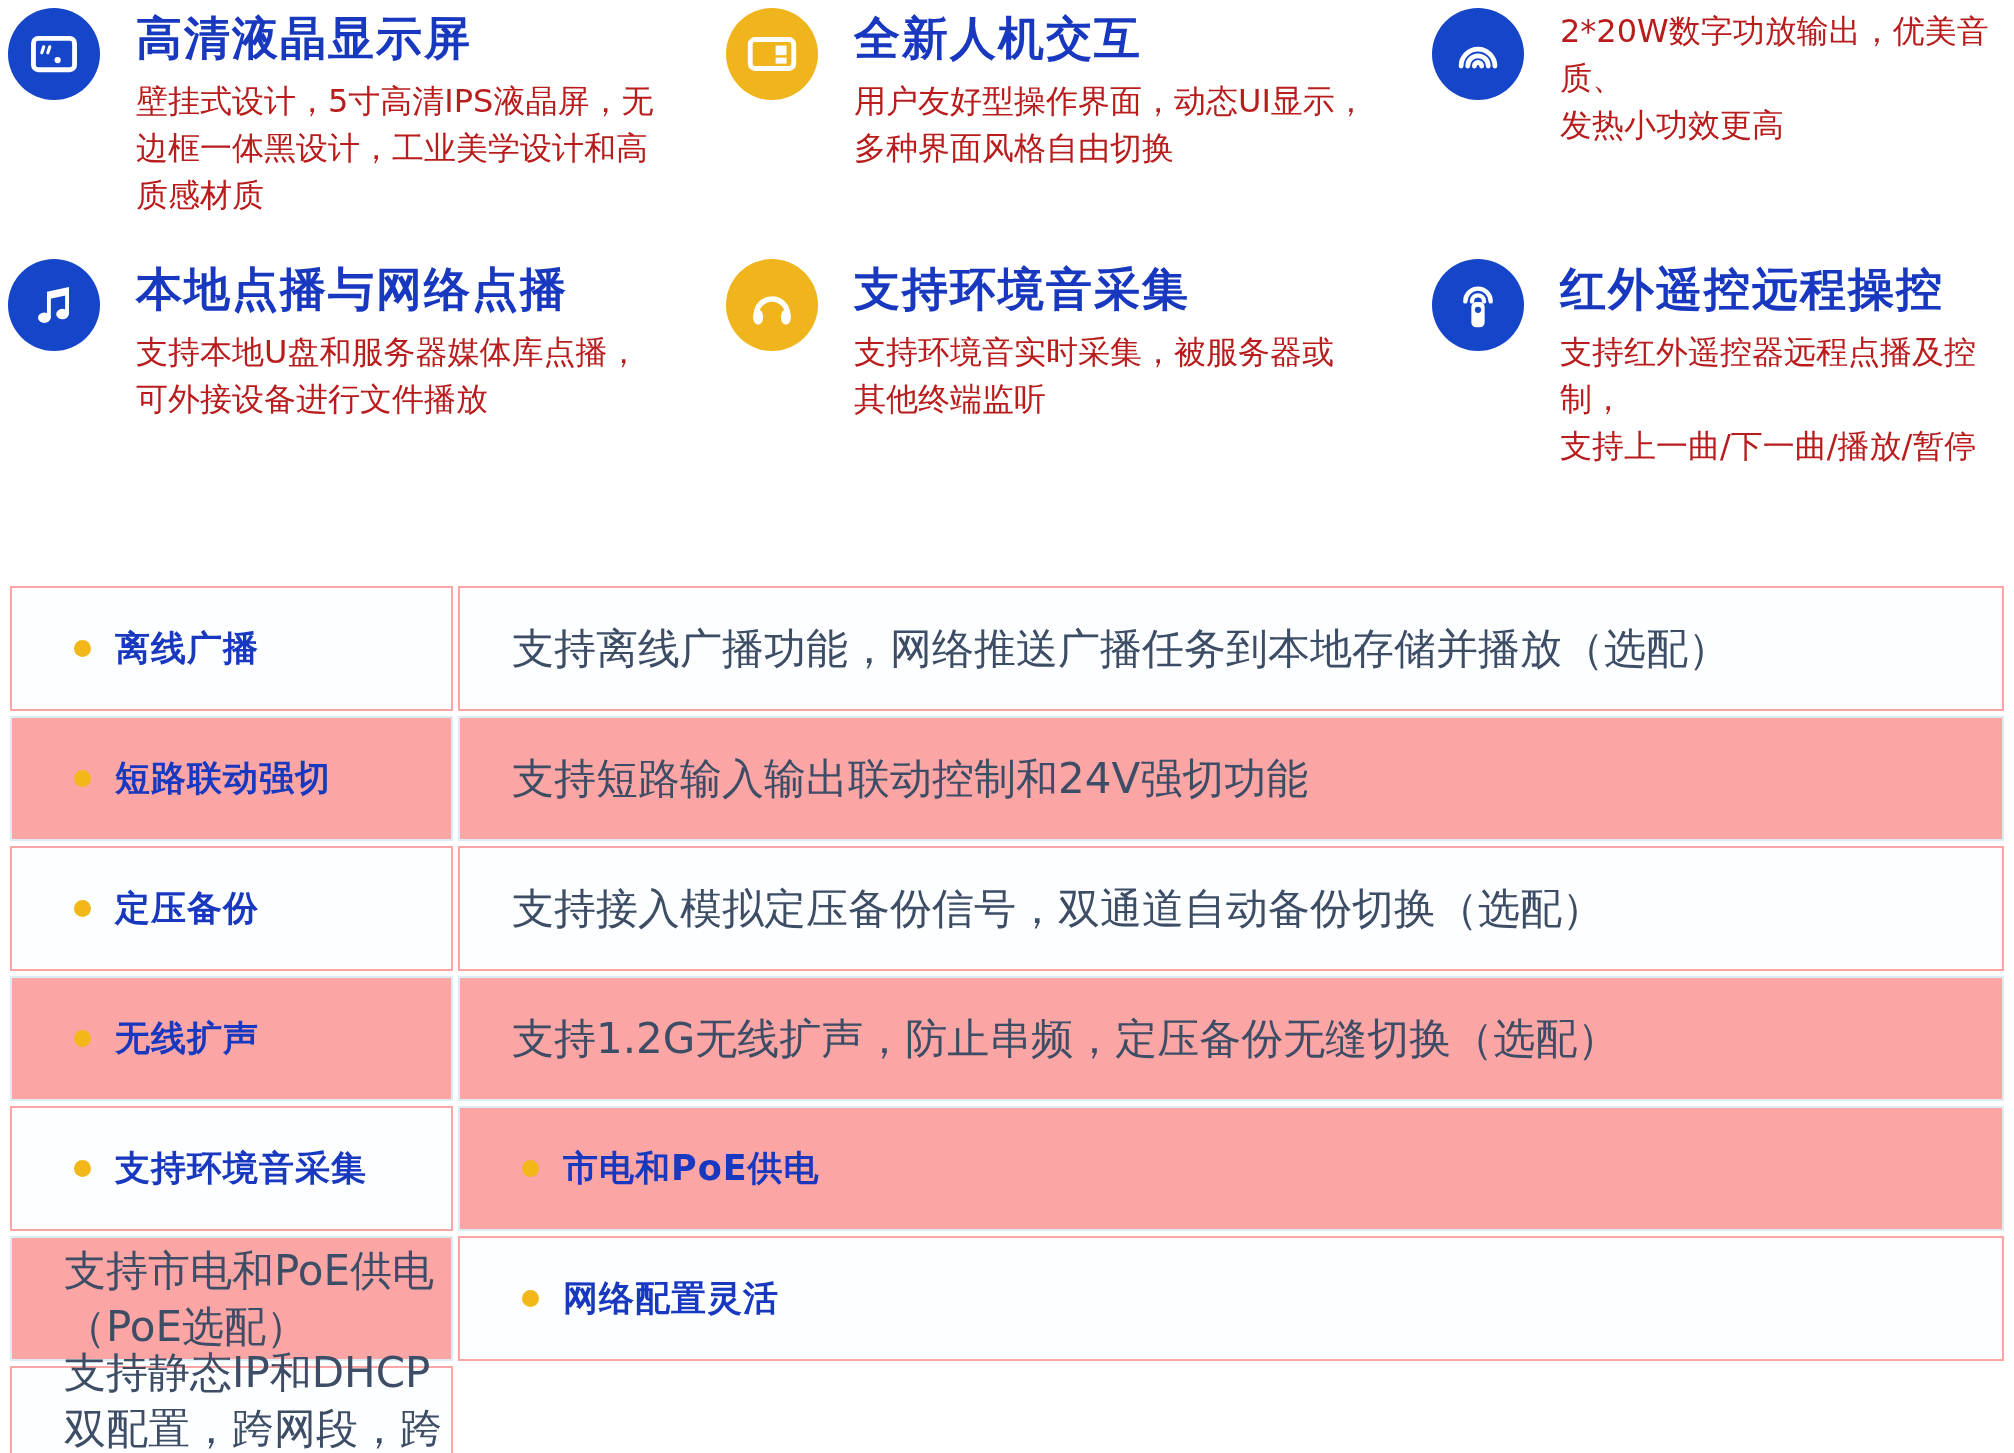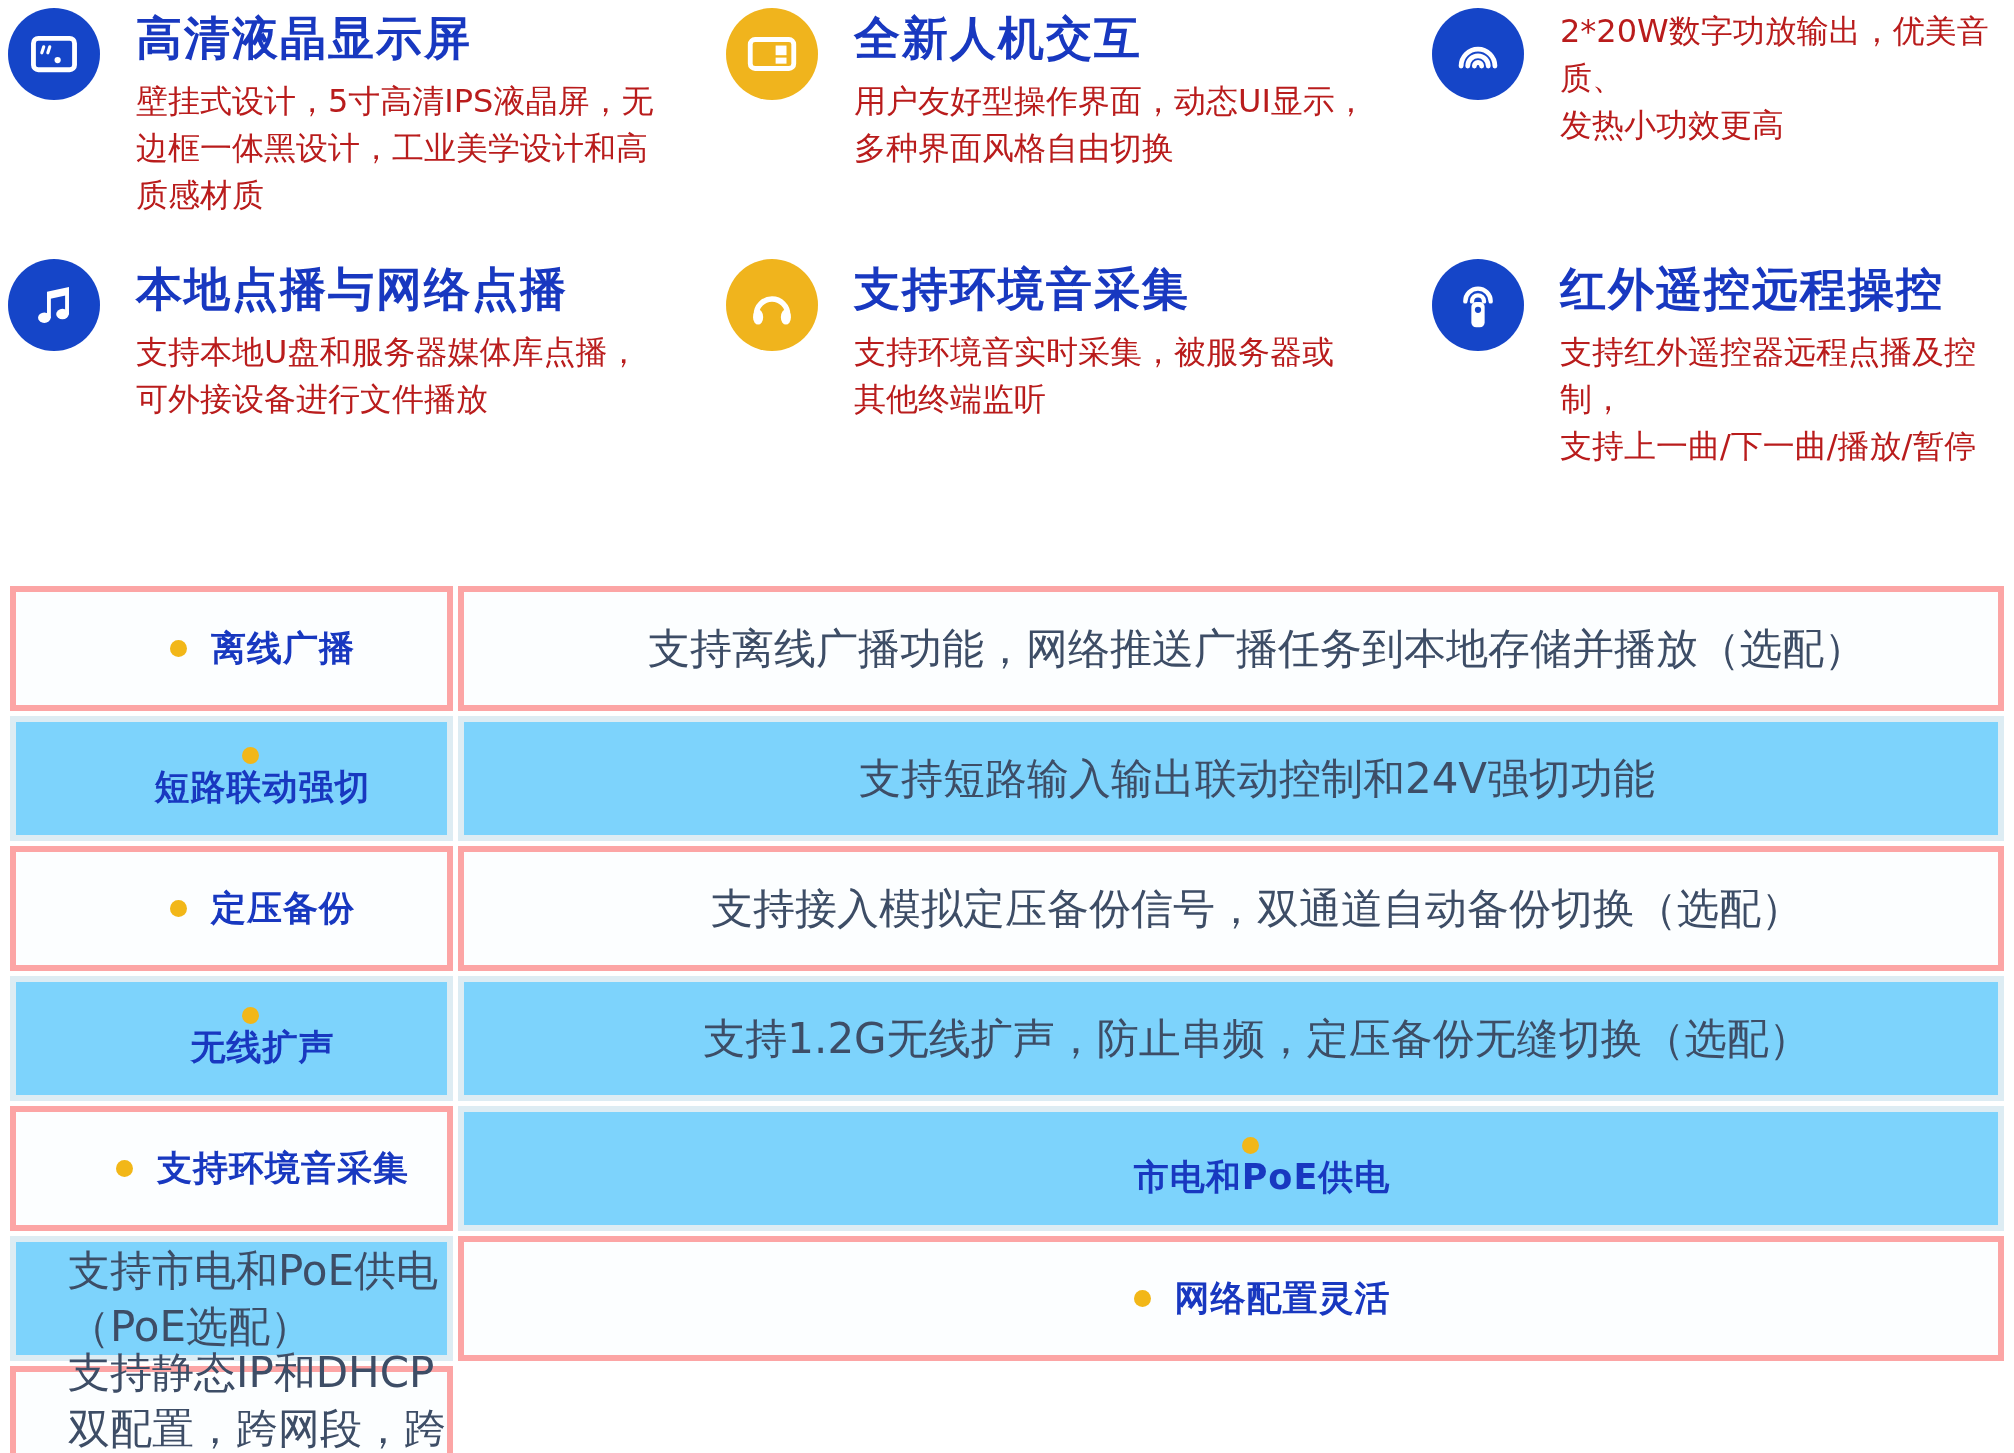--- a/index.html
+++ b/index.html
@@ -48,27 +48,25 @@
     margin:116px 10px 0 10px;
     display:grid;
     grid-template-columns:443px 1fr;
     grid-auto-rows:125px;
     gap:5px;
   }
   .spec-cell{
     box-sizing:border-box;
     display:flex;align-items:center;
     background:#fcfeff;
-    border:6px solid #fca5a5;
-    justify-content:center;
+    border:2px solid #fca5a5;
   }
   .spec-cell.alt{
-    background:#7dd3fc;
+    background:#fca5a5;
     border-color:#ddecf3;
-    flex-direction:column;
   }
   .label-cell{padding-left:62px;}
   .desc-cell{padding-left:52px;}
   .bullet{
     width:17px;height:17px;border-radius:50%;
     background:#f2b718;
     flex:0 0 17px;
     margin-right:24px;
   }
   .spec-label{

